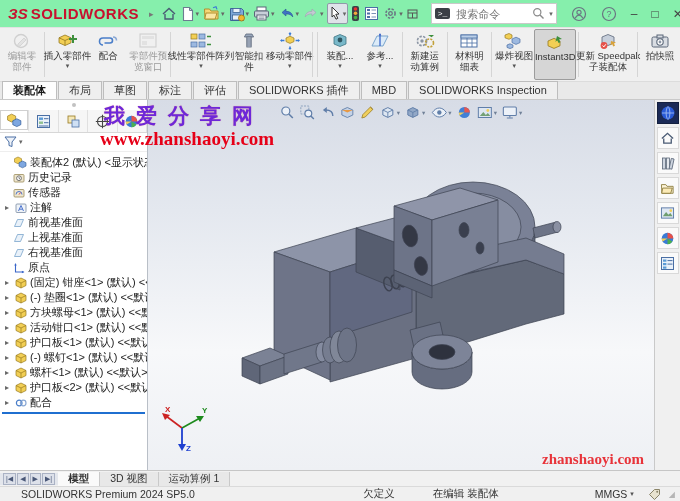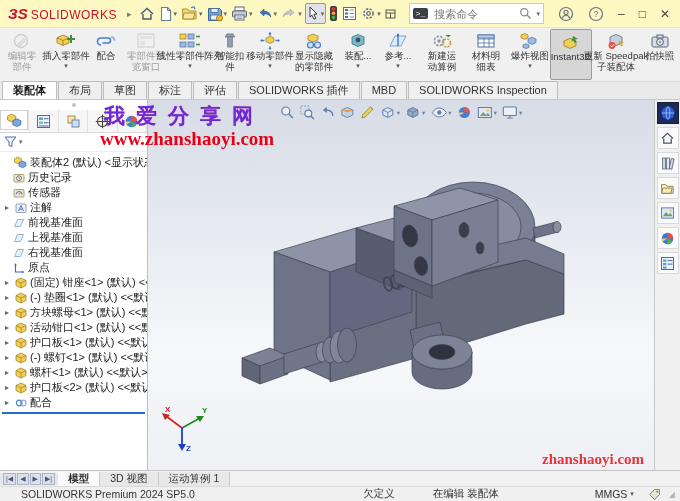--- a/index.html
+++ b/index.html
@@ -1,22 +1,22 @@
 <!DOCTYPE html>
 <html><head>
 <meta charset="utf-8">
 <style>
   html,body{margin:0;padding:0}
   body{width:680px;height:501px;position:relative;overflow:hidden;background:#f0f0f0;
        font-family:"Liberation Sans","DejaVu Sans",sans-serif;font-size:11px;color:#222;
        -webkit-font-smoothing:antialiased}
-  .titlebar{height:28px;background:#fef9c3;border-bottom:1px solid #e2e2e2;display:flex;align-items:center;box-sizing:border-box;padding:0 4px}
+  .titlebar{height:28px;background:#86efac;border-bottom:1px solid #e2e2e2;display:flex;align-items:center;box-sizing:border-box;padding:0 4px}
   .logo{display:flex;align-items:baseline;gap:3px;margin-left:4px;white-space:nowrap}
   .logo .mark{color:#c8102e;font-weight:bold;font-style:italic;font-size:15px}
-  .logo .word{color:#c8102e;font-weight:normal;font-size:12px;letter-spacing:.5px}
+  .logo .word{color:#c8102e;font-weight:bold;font-size:15px;letter-spacing:.5px}
   .flyout{color:#777;font-size:9px;margin:0 6px 0 10px}
   .qat{display:flex;align-items:center;gap:2px}
   .qbtn{display:flex;align-items:center;padding:2px 1px;border-radius:2px}
   .qbtn .car{font-size:7px;color:#666;margin-left:1px}
   .qbtn.pressed{border:1px solid #8f9aa8;background:#dfe3e9}
   .search{display:flex;align-items:center;margin-left:12px;background:#fff;border:1px solid #c9c9c9;height:19px;width:155px;padding:0 3px;gap:4px}
   .search .prompt{background:#3b3f46;color:#fff;font-size:8px;padding:1px 3px;border-radius:2px;font-family:"Liberation Mono",monospace}
   .search input{border:none;outline:none;flex:1;font-size:11px;width:70px;font-family:inherit;color:#444;background:transparent}
   .search .car{font-size:7px;color:#666}
   .winctl{display:flex;align-items:center;gap:14px;margin-left:14px;margin-right:6px;color:#444;font-size:12px}
@@ -281,32 +281,20 @@
         <svg width="20" height="18" viewBox="0 0 20 18">
           <path d="M6 6 10 4.2 14 6v3.6L10 11.4 6 9.6z" fill="#f2cf55" stroke="#96781e" stroke-width=".7"></path>
           <path d="M10 1v2.4M10 14.6V17M2 8.5h2.4M15.6 8.5H18" stroke="#3a7bd5" stroke-width="1.6"></path>
           <path d="M10 0l-1.6 2h3.2zM10 18l-1.6-2h3.2zM0 8.5l2-1.6v3.2zM20 8.5l-2-1.6v3.2z" fill="#3a7bd5"></path>
         </svg>
       </span>
     <span>移动零部件</span>
     <span class="car">▾</span>
   </div>
   <div class="rsep"></div>
-  <div class="rbtn">
-    <span class="ric">
-        <svg width="20" height="18" viewBox="0 0 20 18">
-          <path d="M4 4 9 2l5 2v4L9 10 4 8z" fill="#f2cf55" stroke="#96781e" stroke-width=".7"></path>
-          <circle cx="6.5" cy="13" r="3" fill="#cfe0f4" stroke="#3a7bd5" stroke-width="1.1"></circle>
-          <circle cx="13.5" cy="13" r="3" fill="#cfe0f4" stroke="#3a7bd5" stroke-width="1.1"></circle>
-          <path d="M9.5 13h1" stroke="#3a7bd5" stroke-width="1.1"></path>
-        </svg>
-      </span>
-    <span>显示隐藏</span>
-    <span>的零部件</span>
-  </div>
   <div class="rsep"></div>
   <div class="rbtn">
     <span class="ric">
         <svg width="18" height="18" viewBox="0 0 18 18">
           <path d="M3 5 9 2.5 15 5v7L9 14.5 3 12z" fill="#79b8c9" stroke="#3c7483" stroke-width=".8"></path>
           <circle cx="9" cy="8" r="2.4" fill="#2e5560"></circle>
         </svg>
       </span>
     <span>装配...</span>
     <span class="car">▾</span>

